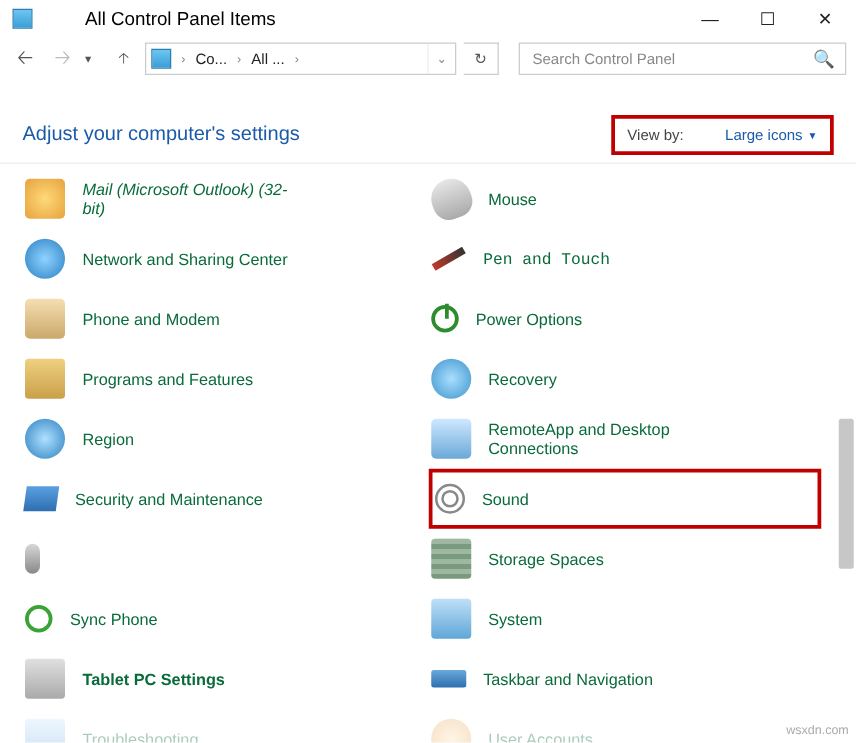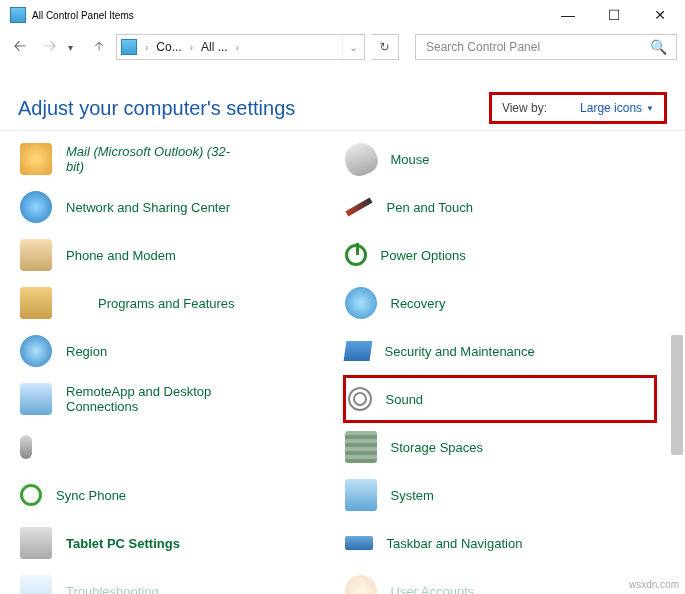--- a/index.html
+++ b/index.html
@@ -17,21 +17,21 @@
     display: flex;
     align-items: center;
     height: 30px;
     padding: 0 2px;
   }
   .title-icon {
     width: 16px; height: 16px; margin: 0 6px 0 8px;
     background: linear-gradient(#6cc6f0,#3a9ed8);
     border: 1px solid #2d7fb0;
   }
-  .title { flex: 1; font-size: 10px; }
+  .title { flex: 1; font-size: 15px; margin-left: 36px; }
   .win-buttons { display: flex; }
   .win-btn {
     width: 46px; height: 30px; display: flex; align-items: center; justify-content: center;
     font-size: 14px; color: #222;
   }
 
   .toolbar {
     display: flex; align-items: center; height: 34px; padding: 2px 8px; gap: 6px;
   }
   .nav-arrow {
@@ -54,21 +54,21 @@
     width: 262px; height: 26px; border: 1px solid #ccc; display:flex; align-items:center;
     padding: 0 8px; margin-left: 10px; color: #777;
   }
   .search-box input { flex:1; border:none; outline:none; font-size:12px; color:#333; }
   .search-box input::placeholder { color:#888; }
   .search-icon { color:#888; font-size:14px; }
 
   .header-row {
     display:flex; align-items:center; padding: 8px 18px 6px 18px; margin-top:20px;
   }
-  .adjust-title { color:#1a5aa8; font-size:20px; }
+  .adjust-title { color:#1a5aa8; font-size:16px; }
   .viewby-box {
     margin-left:auto; display:flex; align-items:center; gap:10px;
     border: 3px solid #c00000; padding: 6px 10px 6px 10px;
   }
   .viewby-label { color:#444; font-size:12px; }
   .viewby-value { color:#1a5aa8; font-size:12px; display:flex; align-items:center; gap:4px;margin-left:23px; }
   .viewby-value .tri { font-size:8px; color:#1a5aa8; }
 
   .content-wrap { position:relative; height: 458px; border-top:1px solid #eee; }
   .scrollbar { position:absolute; right:2px; top:4px; width:12px; height:446px; }
@@ -170,49 +170,49 @@
       <div class="item">
         <div class="icon32 ic-mouse"></div>
         <div class="label" style="max-width: 180px;">Mouse</div>
       </div>
       <div class="item">
         <div class="icon32 ic-net"></div>
         <div class="label" style="max-width: 180px;">Network and Sharing Center</div>
       </div>
       <div class="item">
         <div class="icon32 ic-pen"></div>
-        <div class="label" style="max-width: 180px;">Pen and Touch</div>
+        <div class="label" style="max-width: 180px; font-family: Liberation Mono, monospace;">Pen and Touch</div>
       </div>
       <div class="item">
         <div class="icon32 ic-phone"></div>
         <div class="label" style="max-width: 180px;">Phone and Modem</div>
       </div>
       <div class="item">
         <div class="icon32 ic-power"></div>
         <div class="label" style="max-width: 180px;">Power Options</div>
       </div>
       <div class="item">
         <div class="icon32 ic-box"></div>
-        <div class="label" style="max-width: 180px; margin-left: 32px;">Programs and Features</div>
+        <div class="label" style="max-width: 180px;">Programs and Features</div>
       </div>
       <div class="item">
         <div class="icon32 ic-recover"></div>
         <div class="label" style="max-width: 180px;">Recovery</div>
       </div>
       <div class="item">
         <div class="icon32 ic-globe"></div>
         <div class="label" style="max-width: 180px;">Region</div>
       </div>
       <div class="item">
+        <div class="icon32 ic-remote"></div>
+        <div class="label" style="max-width: 180px;">RemoteApp and Desktop Connections</div>
+      </div>
+      <div class="item">
         <div class="icon32 ic-flag"></div>
         <div class="label" style="max-width: 180px;">Security and Maintenance</div>
-      </div>
-      <div class="item">
-        <div class="icon32 ic-remote"></div>
-        <div class="label" style="max-width: 180px;">RemoteApp and Desktop Connections</div>
       </div>
       <div class="item highlight-box">
         <div class="icon32 ic-sound"></div>
         <div class="label" style="max-width: 180px;">Sound</div>
       </div>
       <div class="item">
         <div class="icon32 ic-mic"></div>
       </div>
       <div class="item">
         <div class="icon32 ic-storage"></div>

